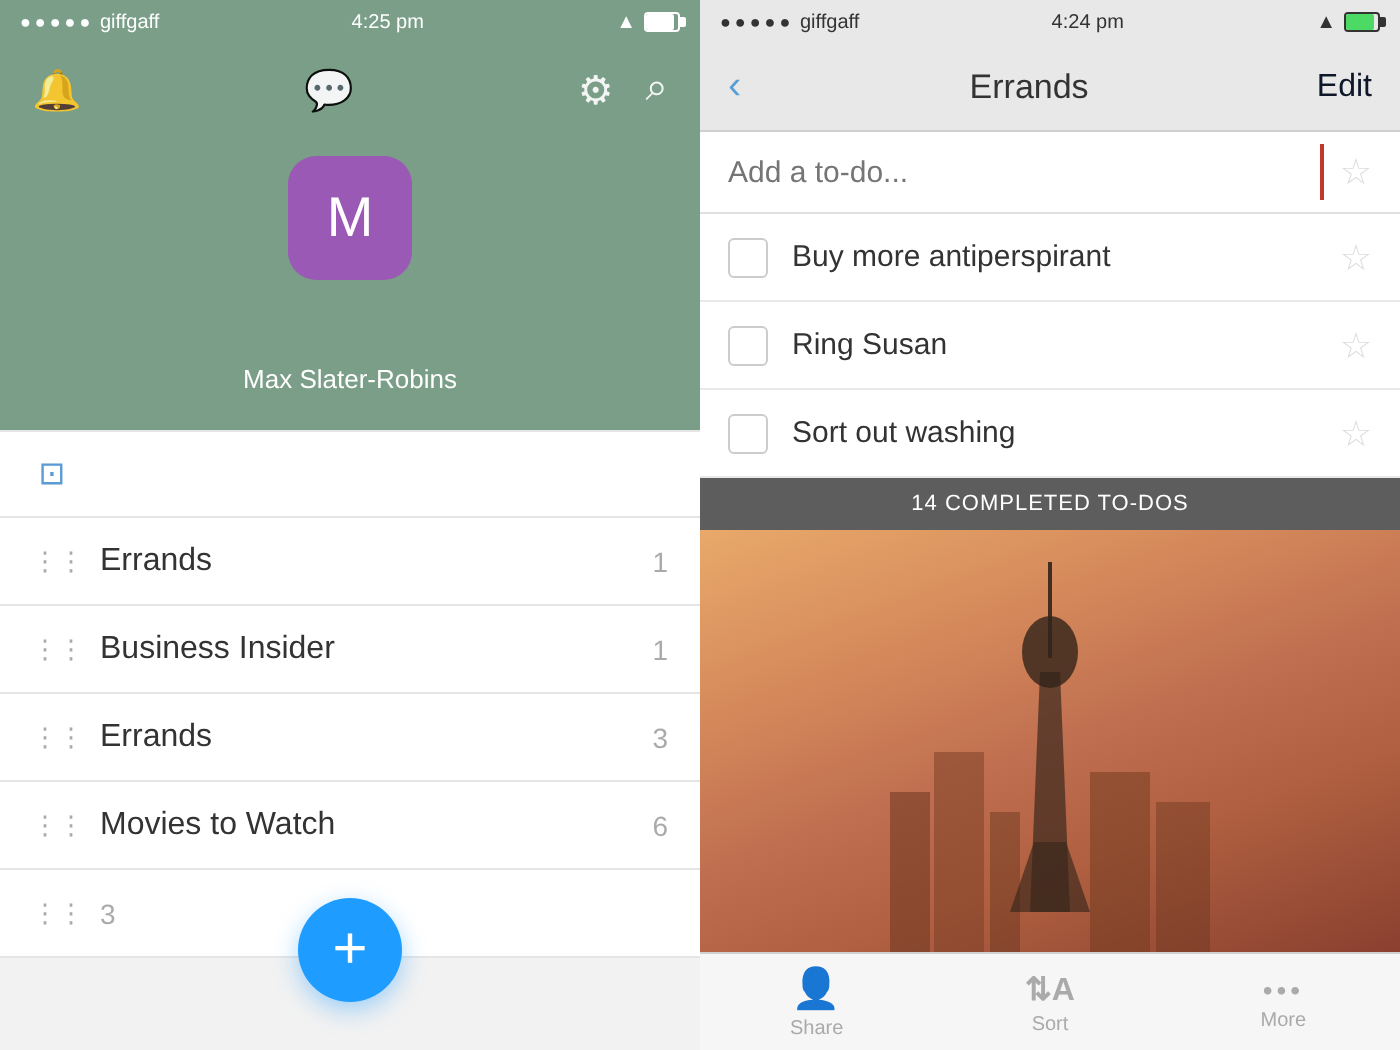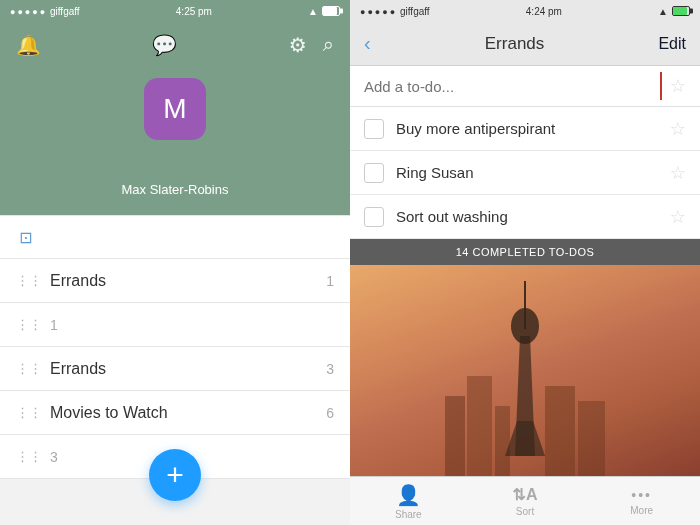--- a/index.html
+++ b/index.html
@@ -381,20 +381,21 @@
     </div>
 
     <div class="list-item">
       <span class="list-item-icon grid">⋮⋮</span>
       <span class="list-item-label">Errands</span>
       <span class="list-item-count">1</span>
     </div>
 
     <div class="list-item">
       <span class="list-item-icon grid">⋮⋮</span>
+      <span class="list-item-label">Business Insider</span>
       <span class="list-item-count">1</span>
     </div>
 
     <div class="list-item">
       <span class="list-item-icon grid">⋮⋮</span>
       <span class="list-item-label">Errands</span>
       <span class="list-item-count">3</span>
     </div>
 
     <div class="list-item">

